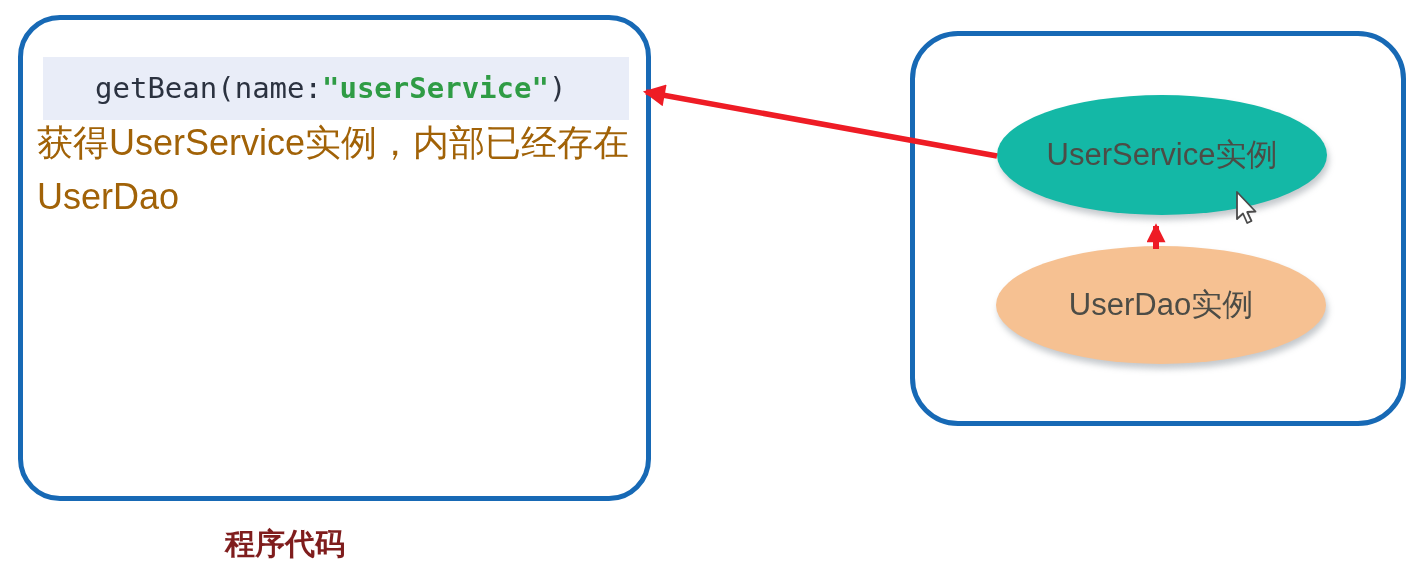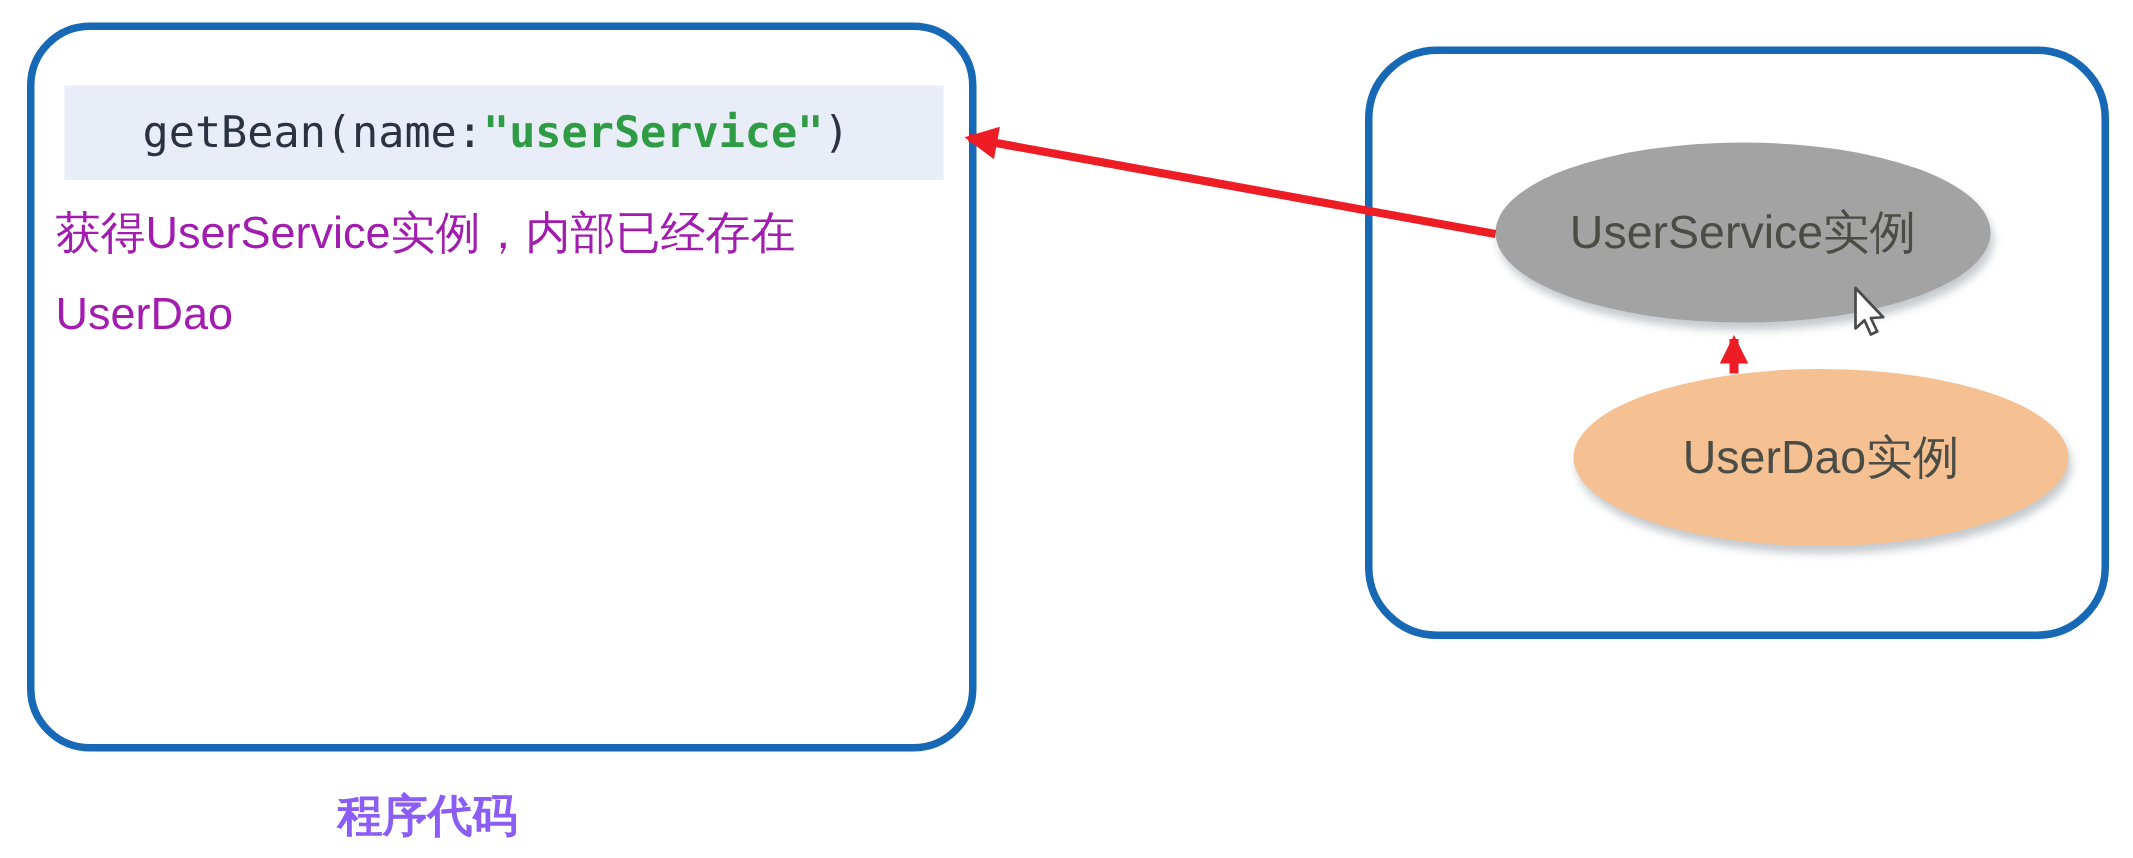--- a/index.html
+++ b/index.html
@@ -46,54 +46,54 @@
     box-sizing: border-box;
     white-space: nowrap;
   }
   .code-string {
     color: #2f9c45;
     font-weight: bold;
   }
   
   .description {
     position: absolute;
-    left: 37px; top: 129px;
+    left: 37px; top: 116px;
     width: 600px;
-    font-size: 30px;
+    font-size: 36px;
     line-height: 54px;
-    color: #a21caf;
+    color: #a16207;
     letter-spacing: 0px;
   }
   
   .ellipse {
     position: absolute;
     border-radius: 50%;
     display: flex;
     align-items: center;
     justify-content: center;
     font-size: 31px;
     color: #4c4c46;
     box-shadow: 2px 5px 6px rgba(110,120,130,0.40);
   }
   .ellipse-green {
     left: 997px; top: 95px;
     width: 330px; height: 120px;
-    background: #a3a3a3;
+    background: #14b8a6;
   }
   .ellipse-orange {
-    left: 1049px; top: 246px;
+    left: 996px; top: 246px;
     width: 330px; height: 118px;
     background: #f6c192;
   }
   
   .caption {
     position: absolute;
     font-size: 30px;
     font-weight: bold;
-    color: #8b5cf6;
+    color: #7f1d1d;
     text-align: center;
     white-space: nowrap;
   }
   .caption-left  { left: 175px;  top: 524px; width: 220px; }
   .caption-right { left: 1025px; top: 526px; width: 240px; }
   
   .overlay {
     position: absolute;
     left: 0; top: 0;
     width: 1422px; height: 572px;

